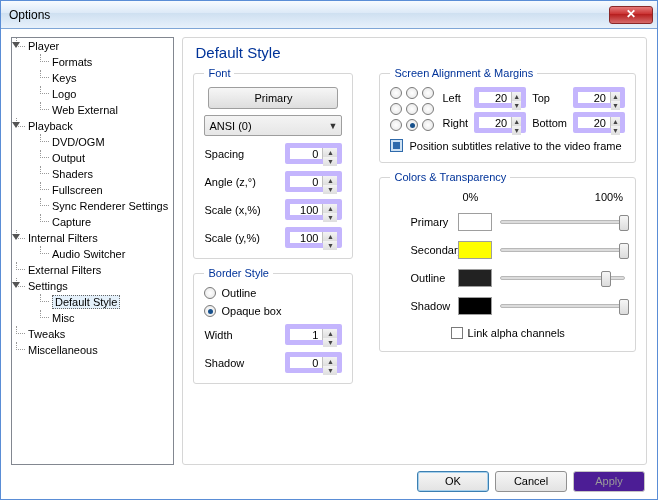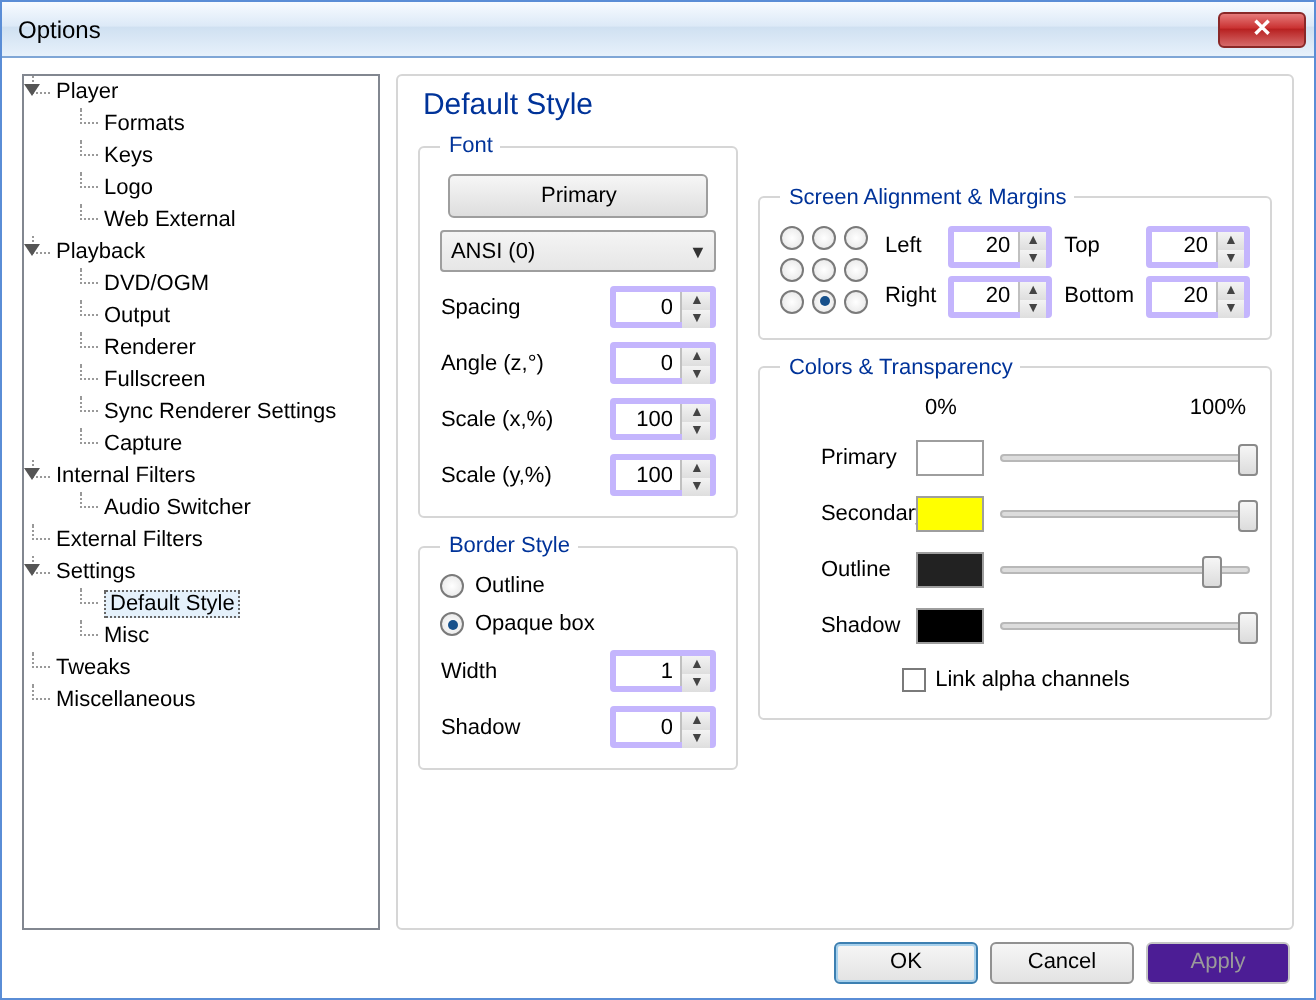--- a/index.html
+++ b/index.html
@@ -78,41 +78,41 @@
     position: relative;
   }
   .panel-title { font-size: 15px; color: #003399; margin: 0 0 6px 2px; }
   fieldset {
     border: 1px solid #d6d6d6;
     border-radius: 3px;
     margin: 0 0 8px 0;
     padding: 8px 10px 10px 10px;
   }
   legend { color: #003399; padding: 0 4px; font-size: 11px; }
-  .cols { display: flex; gap: 10px; align-items: center; }
+  .cols { display: flex; gap: 26px; }
   .leftcol { width: 160px; }
   .rightcol { flex: 1; }
   .btn {
     display: block; width: 130px; height: 22px;
     background: linear-gradient(#f6f6f6,#dedede);
     border: 1px solid #9e9e9e; border-radius: 3px;
     text-align: center; line-height: 20px; cursor: default;
     margin: 0 auto 6px auto;
   }
   .combo {
     display: flex; align-items: center;
     border: 1px solid #9e9e9e; border-radius: 2px;
     background: linear-gradient(#f4f4f4,#e6e6e6);
     height: 21px; padding: 0 4px; justify-content: space-between;
     cursor: default;
   }
   .combo .arrow { font-size: 9px; color: #333; }
   .row { display: flex; align-items: center; justify-content: space-between; margin-top: 7px; height: 21px; }
   .spin {
-    display: flex; border: 3px solid #c4b5fd; height: 21px; background: #fff;
+    display: flex; border: 5px solid #c4b5fd; height: 21px; background: #fff;
     border-radius: 2px;
   }
   .spin input {
     border: none; width: 32px; text-align: right; padding: 0 4px;
     font-family: inherit; font-size: 11px; outline: none;
   }
   .spin .arrows { display: flex; flex-direction: column; width: 15px; border-left: 1px solid #c0c0c0; }
   .spin .arrows span { flex:1; text-align:center; font-size:7px; line-height:9px; background: linear-gradient(#f3f3f3,#dedede); cursor: default; color: #444; }
   .radio, .check { display: inline-flex; align-items: center; gap: 5px; cursor: default; }
   .radio .dot {
@@ -170,21 +170,21 @@
           <li><span>Formats</span></li>
           <li><span>Keys</span></li>
           <li><span>Logo</span></li>
           <li><span>Web External</span></li>
         </ul>
       </li>
       <li class="group"><span class="twisty"></span><span>Playback</span>
         <ul>
           <li><span>DVD/OGM</span></li>
           <li><span>Output</span></li>
-          <li><span>Renderer</span></li>
+          <li><span>Shaders</span></li>
           <li><span>Fullscreen</span></li>
           <li><span>Sync Renderer Settings</span></li>
           <li><span>Capture</span></li>
         </ul>
       </li>
       <li class="group"><span class="twisty"></span><span>Internal Filters</span>
         <ul>
           <li><span>Audio Switcher</span></li>
         </ul>
       </li>
@@ -329,20 +329,26 @@
               <span>Bottom</span>
               <div class="spin">
                   <input value="20" style="">
                   <div class="arrows">
                     <span>▲</span>
                     <span>▼</span>
                   </div>
                 </div>
             </div>
           </div>
+          <div class="poscheck">
+            <span class="box">
+                <span class="inner"></span>
+              </span>
+            <span>Position subtitles relative to the video frame</span>
+          </div>
         </fieldset>
 
         <fieldset>
           <legend>Colors &amp; Transparency</legend>
           <div class="pct">
               <span>0%</span>
               <span>100%</span>
             </div>
           <div class="colorrow">
             <label>Primary</label>

